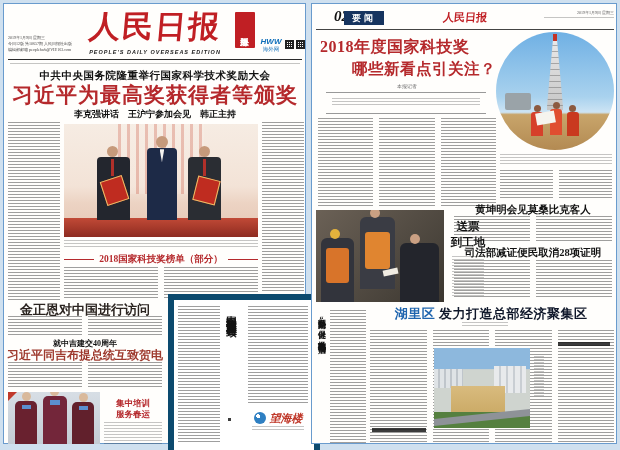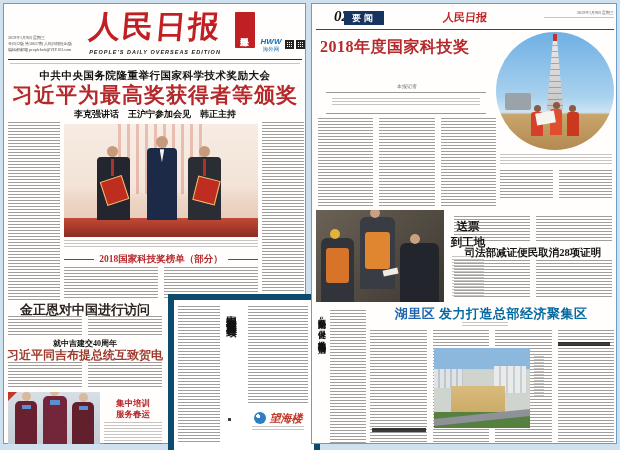--- a/index.html
+++ b/index.html
@@ -145,20 +145,21 @@
   <div class="page p2">
 
     <div class="a" style="left:22px;top:4px;font-size:15px;font-weight:bold;font-style:italic;color:#111;">02</div>
     <div class="a" style="left:32px;top:7px;width:40px;height:14px;background:#16345f;color:#fff;font-size:9px;font-weight:bold;text-align:center;line-height:14px;letter-spacing:3px;">要闻</div>
     <div class="a" style="left:118px;top:6px;width:70px;text-align:center;font-size:11px;font-weight:bold;color:#c01f24;transform:skewX(-5deg);">人民日报</div>
     <div class="a" style="left:232px;top:6px;width:70px;text-align:right;font-size:4px;color:#555;line-height:6px;">2019年1月9日 星期三</div>
     <div class="tb light" style="left:232px;top:13px;width:70px;height:3px;"></div>
     <div class="a" style="left:4px;top:25px;width:298px;border-top:1px solid #444;"></div>
 
     <div class="a" style="left:8px;top:33px;width:180px;font-size:16px;font-weight:bold;color:#b5292c;letter-spacing:.5px;">2018年度国家科技奖</div>
+    <div class="a" style="left:8px;top:55px;width:180px;padding-left:32px;font-size:15.5px;font-weight:bold;color:#b5292c;letter-spacing:.5px;box-sizing:border-box;">哪些新看点引关注？</div>
     <div class="a" style="left:10px;top:79px;width:170px;text-align:center;font-size:5px;color:#666;">本报记者</div>
     <div class="a" style="left:14px;top:88px;width:160px;height:20px;border-top:1px solid #999;border-bottom:1px solid #999;">
       <div class="tb light" style="left:6px;top:5px;width:148px;height:9px;"></div>
     </div>
     <div class="cols" style="left:6px;top:114px;width:178px;height:88px;">
       <div></div>
         <div></div>
         <div></div>
     </div>
 
@@ -178,20 +179,21 @@
         <div class="head" style="left:22%;top:-7px;width:7px;height:7px;background:#8c5a40;"></div>
       </div>
       <div class="a" style="left:34%;bottom:22%;width:16%;height:10%;background:#f6f4ee;transform:rotate(-10deg);"></div>
     </div>
     <div class="tb light" style="left:188px;top:150px;width:112px;height:12px;"></div>
     <div class="cols" style="left:188px;top:166px;width:112px;height:30px;">
       <div></div>
         <div></div>
     </div>
 
+    <div class="a" style="left:140px;top:199px;width:162px;text-align:center;font-size:10.5px;font-weight:bold;color:#111;">黄坤明会见莫桑比克客人</div>
     <div class="cols" style="left:142px;top:212px;width:158px;height:27px;">
       <div></div>
         <div></div>
     </div>
 
     <div class="a" style="left:140px;top:242px;width:162px;text-align:center;font-size:10.5px;font-weight:bold;color:#111;">司法部减证便民取消28项证明</div>
     <div class="cols" style="left:142px;top:256px;width:158px;height:38px;">
       <div></div>
         <div></div>
     </div>
@@ -211,21 +213,21 @@
       <div class="a" style="left:52%;bottom:30%;width:12%;height:6%;background:#f1ece2;transform:rotate(-12deg);"></div>
     </div>
     <div class="a" style="left:138px;top:214px;width:36px;text-align:center;">
       <span style="display:block;font-size:11.5px;font-weight:bold;color:#111;line-height:16px;">送票</span>
       <span style="display:block;font-size:11.5px;font-weight:bold;color:#111;line-height:16px;">到工地</span>
     </div>
     <div class="tb light" style="left:140px;top:252px;width:32px;height:42px;"></div>
 
     <div class="a" style="left:56px;top:301px;width:246px;text-align:center;font-size:13px;font-weight:bold;letter-spacing:.5px;">
       <span style="color:#1e64ae;">湖里区</span>
-      <span style="color:#0369a1;text-align:center;">发力打造总部经济聚集区</span>
+      <span style="color:#0f172a;text-align:center;">发力打造总部经济聚集区</span>
     </div>
     <div class="tb light" style="left:150px;top:318px;width:46px;height:4px;"></div>
 
     <div class="a vtext" style="left:3px;top:308px;height:132px;font-size:8px;font-weight:bold;color:#141414;letter-spacing:.5px;">多部门整治“保健”市场乱象百日行动启动</div>
     <div class="tb" style="left:18px;top:306px;width:36px;height:134px;"></div>
 
     <div class="cols" style="left:58px;top:326px;width:244px;height:112px;">
       <div></div>
         <div></div>
       <div></div>

